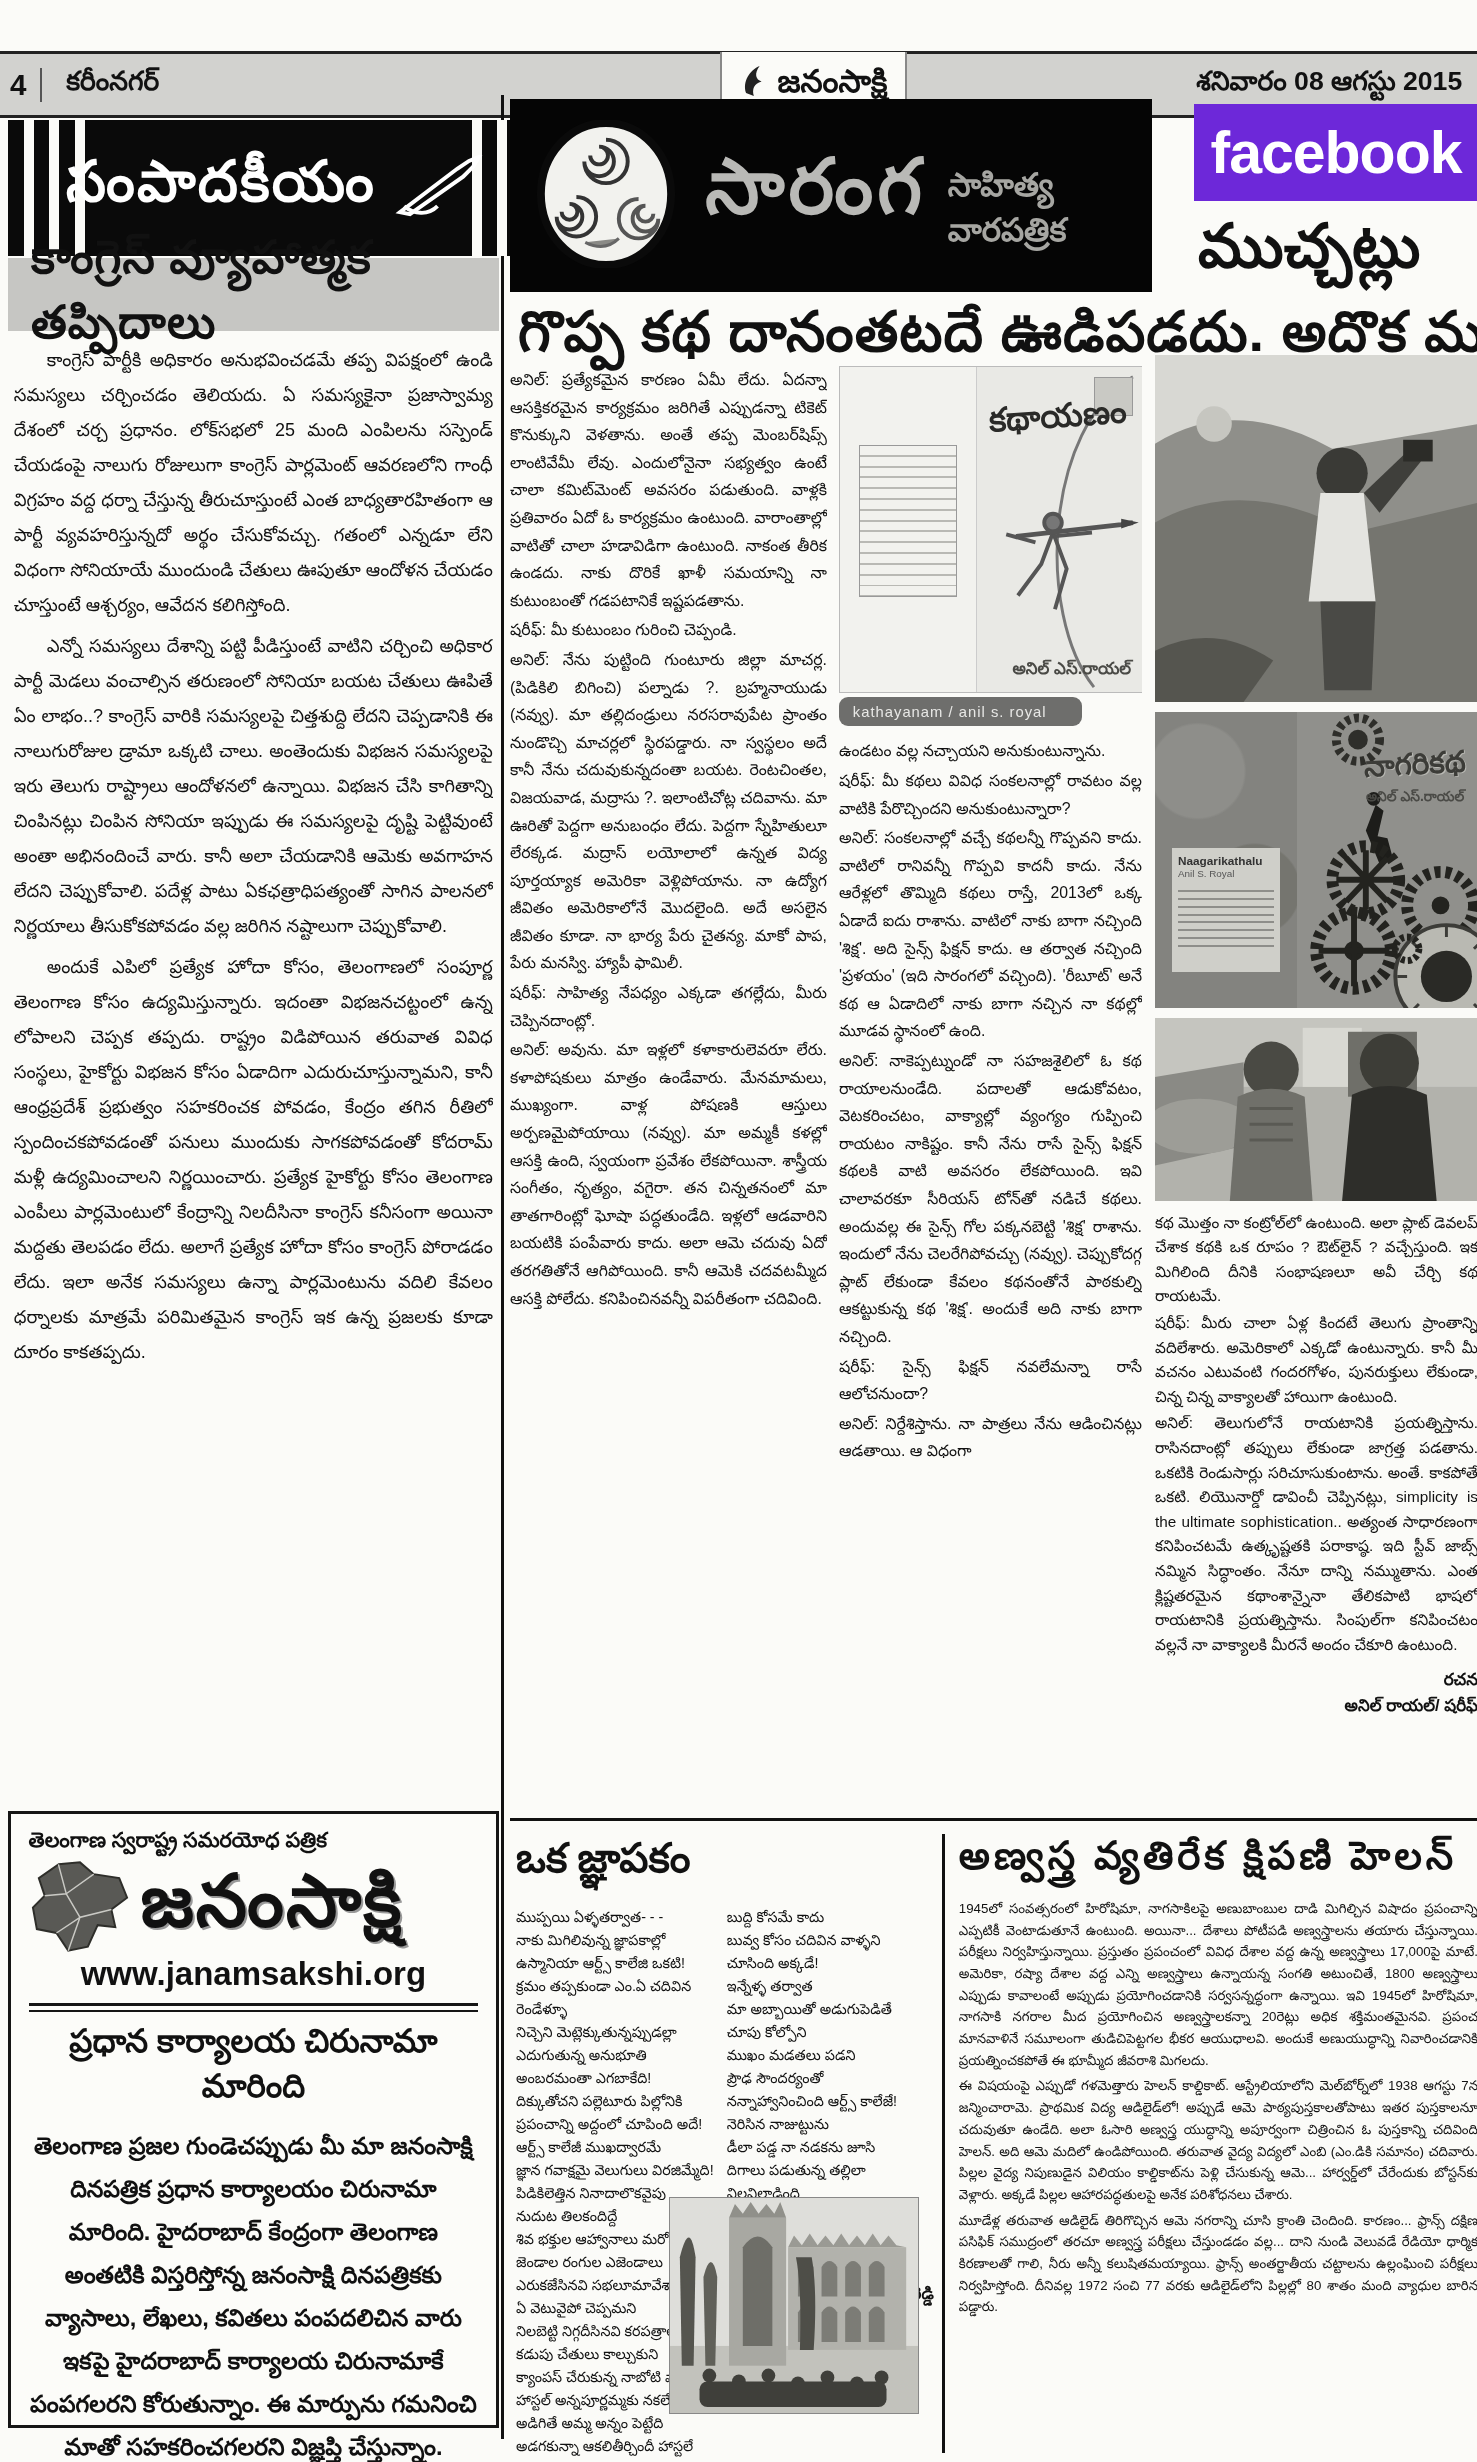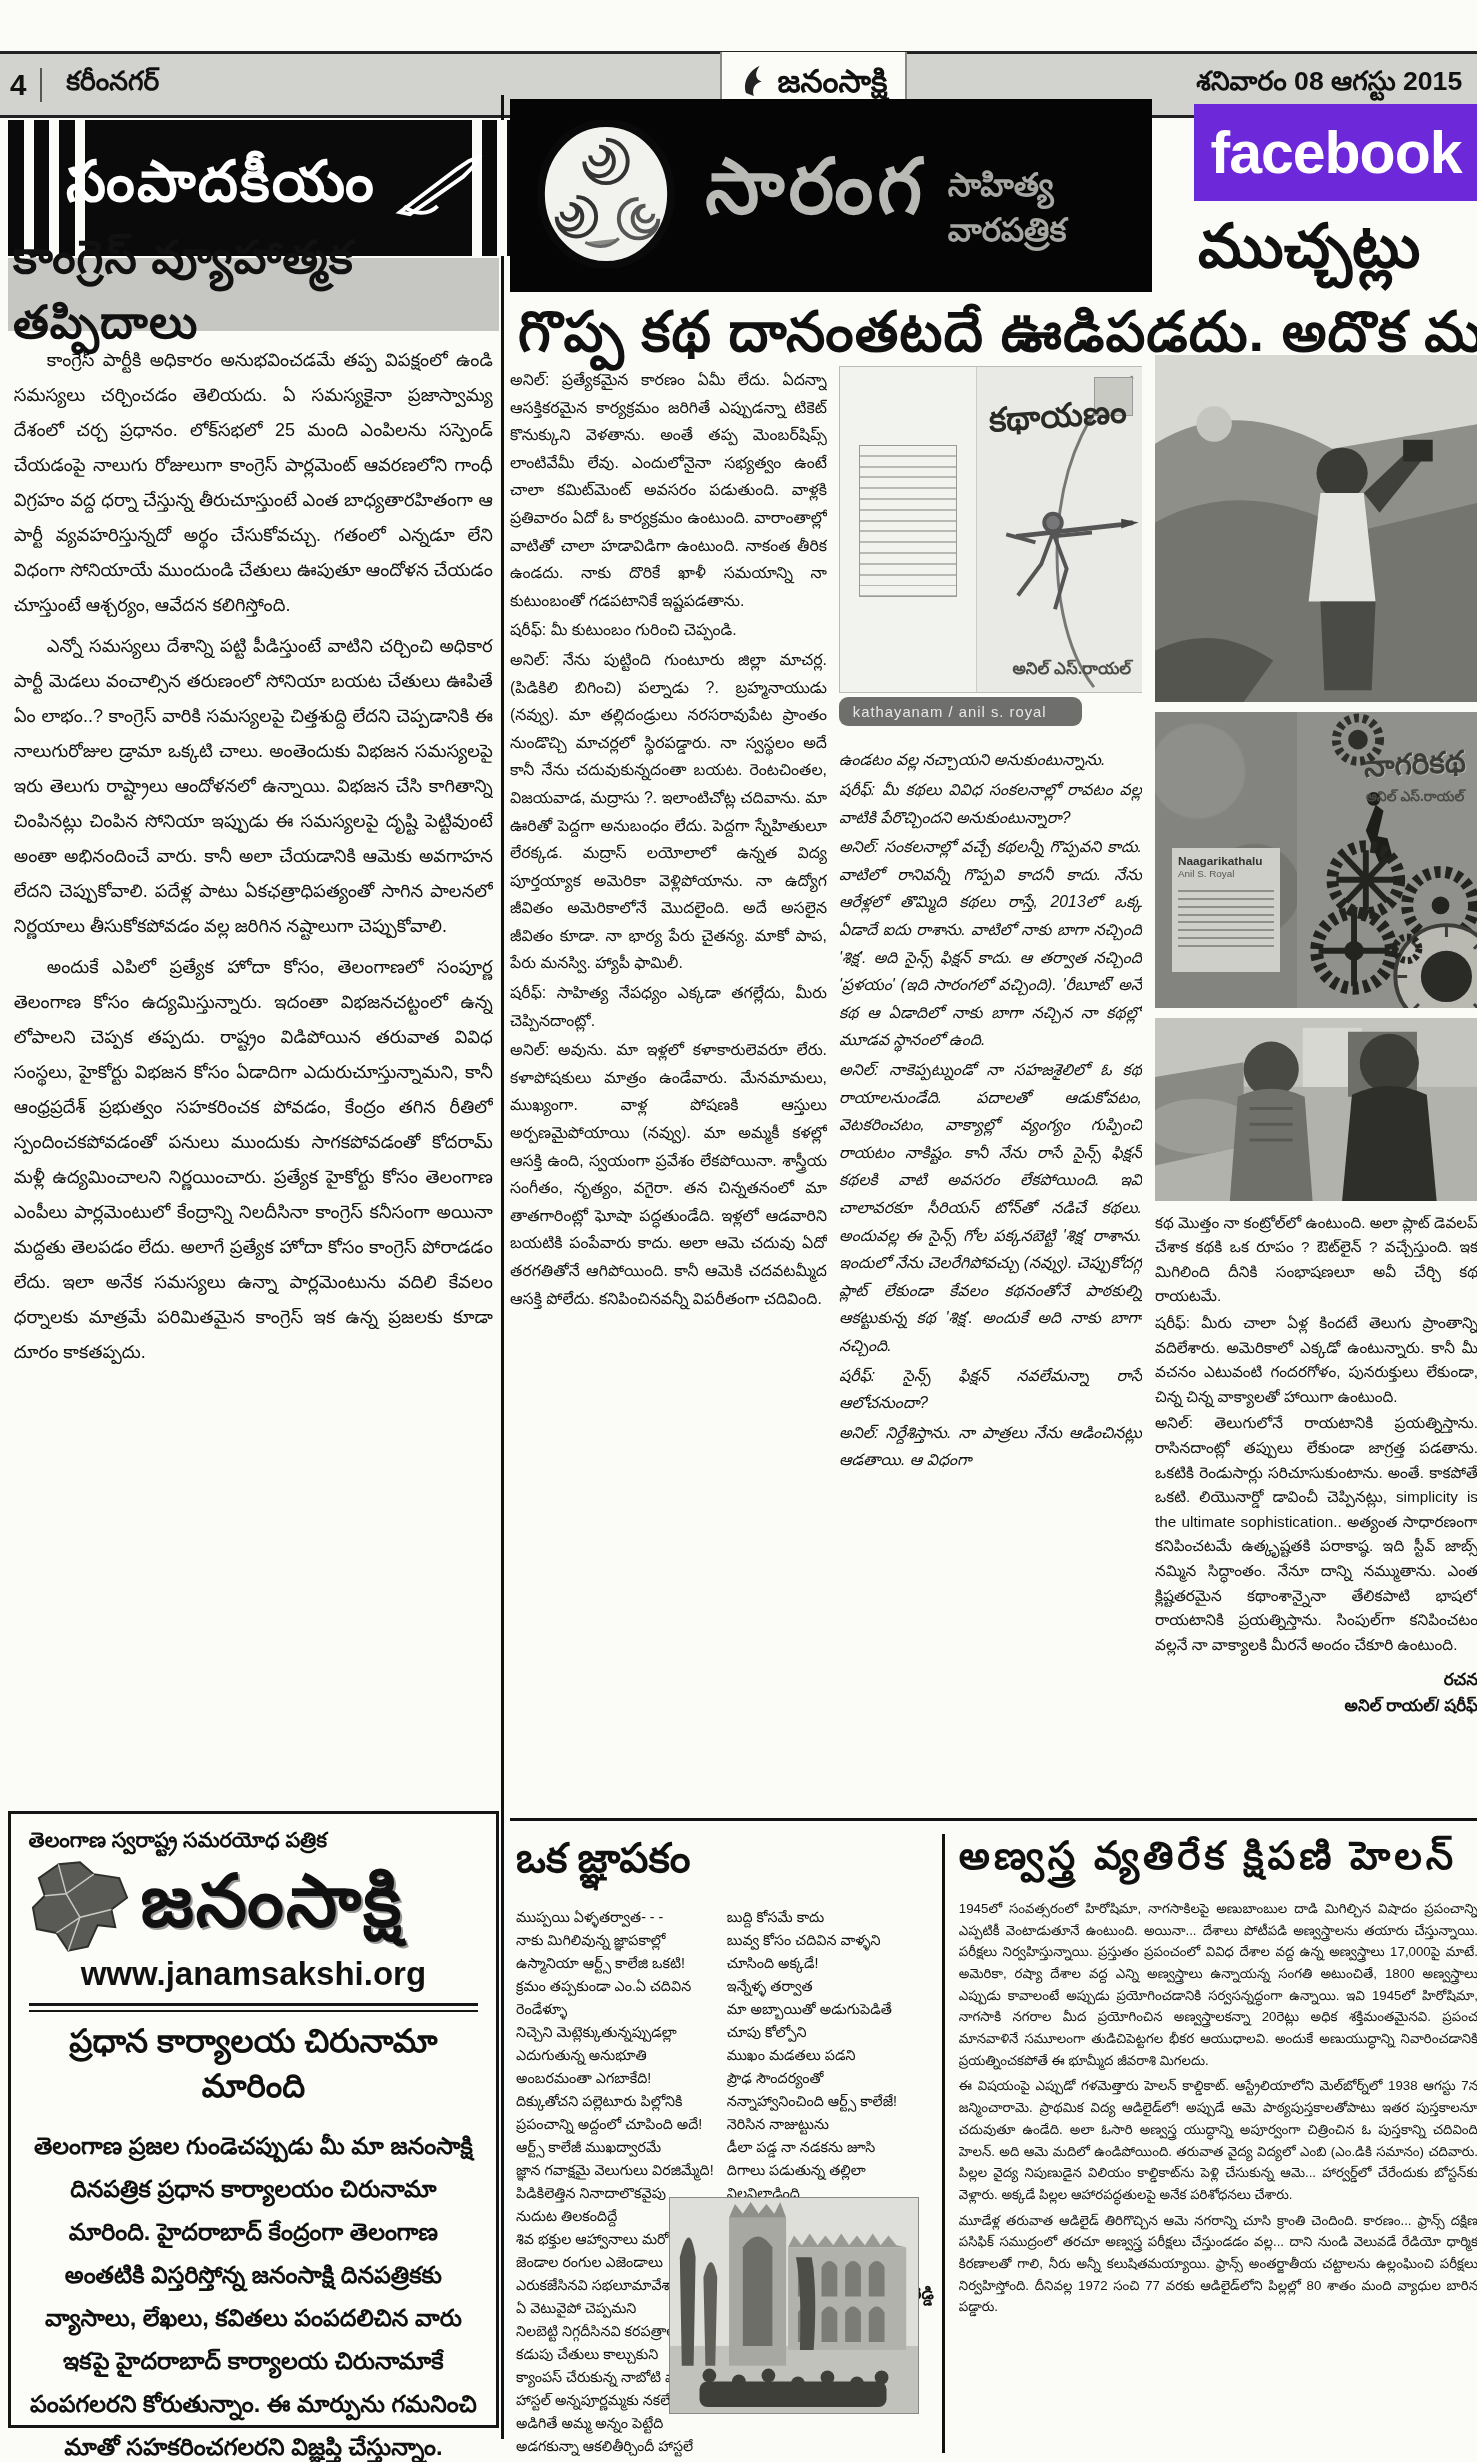--- a/index.html
+++ b/index.html
@@ -16,21 +16,21 @@
   .masthead-mini{display:flex;align-items:center;gap:7.9px;font-size:31.5px;font-weight:bold;
                  background:#fbfbf8;padding:2px 17.7px;border-left:2px solid #888;border-right:2px solid #888;height:100%;}
   .dateline{font-size:26.6px;font-weight:bold;margin-left:auto;padding-right:15.8px;}
 
   
   .ed-header{background:#0a0a0a;display:flex;align-items:center;justify-content:center;gap:17.7px;}
   .stripes{position:absolute;top:0;bottom:0;width:87px;
            background:repeating-linear-gradient(90deg,#0a0a0a 0 15.8px,#fbfbf8 15.8px 25.6px);}
   .ed-title{color:#fff;font-size:57px;font-weight:bold;letter-spacing:2px;z-index:2;}
   .ed-band{background:#c6c6c3;display:flex;align-items:center;}
-  .ed-band span{font-size:46px;font-weight:bold;padding-left:5px;letter-spacing:1px;}
+  .ed-band span{font-size:46px;font-weight:bold;padding-left:23px;letter-spacing:1px;}
   .ed-body{font-size:18px;line-height:35px;overflow:hidden;}
   .ed-body p{margin:0 0 5.9px 0;text-indent:33px;}
 
   
   .saaranga{background:#050505;display:flex;align-items:center;}
   .saaranga-title{color:#b9b9b6;font-size:77px;letter-spacing:3.9px;font-weight:bold;}
   .saaranga-sub{color:#a6a6a2;font-size:32.5px;font-weight:bold;margin-left:21.7px;margin-top:33px;}
   .fbbox{background:#6d28d9;display:flex;align-items:center;justify-content:center;}
   .fbword{color:#fff;font-size:59px;font-weight:bold;letter-spacing:-1px;}
   .muchatlu{font-size:61px;font-weight:bold;}
@@ -175,21 +175,21 @@
             <path d="M60 178 L30 170 M78 172 L118 168"></path>
             <path d="M40 172 L148 160 L160 158" stroke-width="5"></path>
             <path d="M148 154 L166 158 L148 164 Z" fill="#444" stroke="none"></path>
           </g>
         </svg>
         <div class="cover1-title">కథాయణం</div>
         <div class="cover1-author">అనిల్ ఎస్.రాయల్</div>
       </div>
     </div>
     <div class="cap" style="width:229px;height:29.6px;margin-top:3.9px;border-radius:9px;">kathayanam / anil s. royal</div>
-    <div class="ivcol jt" style="margin-top:20px;font-style:italic;">
+    <div class="ivcol jt" style="margin-top:11px;">
         <p>ఉండటం వల్ల నచ్చాయని అనుకుంటున్నాను.</p>
         <p>షరీఫ్: మీ కథలు వివిధ సంకలనాల్లో రావటం వల్ల వాటికి పేరొచ్చిందని అనుకుంటున్నారా?</p>
         <p>అనిల్: సంకలనాల్లో వచ్చే కథలన్నీ గొప్పవని కాదు. వాటిలో రానివన్నీ గొప్పవి కాదనీ కాదు. నేను ఆరేళ్లలో తొమ్మిది కథలు రాస్తే, 2013లో ఒక్క ఏడాదే ఐదు రాశాను. వాటిలో నాకు బాగా నచ్చింది 'శిక్ష'. అది సైన్స్ ఫిక్షన్ కాదు. ఆ తర్వాత నచ్చింది 'ప్రళయం' (ఇది సారంగలో వచ్చింది). 'రీబూట్' అనే కథ ఆ ఏడాదిలో నాకు బాగా నచ్చిన నా కథల్లో మూడవ స్థానంలో ఉంది.</p>
         <p>అనిల్: నాకెప్పట్నుండో నా సహజశైలిలో ఓ కథ రాయాలనుండేది. పదాలతో ఆడుకోవటం, వెటకరించటం, వాక్యాల్లో వ్యంగ్యం గుప్పించి రాయటం నాకిష్టం. కానీ నేను రాసే సైన్స్ ఫిక్షన్ కథలకి వాటి అవసరం లేకపోయింది. ఇవి చాలావరకూ సీరియస్ టోన్‌తో నడిచే కథలు. అందువల్ల ఈ సైన్స్ గోల పక్కనబెట్టి 'శిక్ష' రాశాను. ఇందులో నేను చెలరేగిపోవచ్చు (నవ్వు). చెప్పుకోదగ్గ ప్లాట్ లేకుండా కేవలం కథనంతోనే పాఠకుల్ని ఆకట్టుకున్న కథ 'శిక్ష'. అందుకే అది నాకు బాగా నచ్చింది.</p>
         <p>షరీఫ్: సైన్స్ ఫిక్షన్ నవలేమన్నా రాసే ఆలోచనుందా?</p>
         <p>అనిల్: నిర్దేశిస్తాను. నా పాత్రలు నేను ఆడించినట్లు ఆడతాయి. ఆ విధంగా</p>
       </div>
   </div>
 
   <div class="abs" style="left:1155px;top:355px;width:323px;height:1452px;overflow:hidden;">

